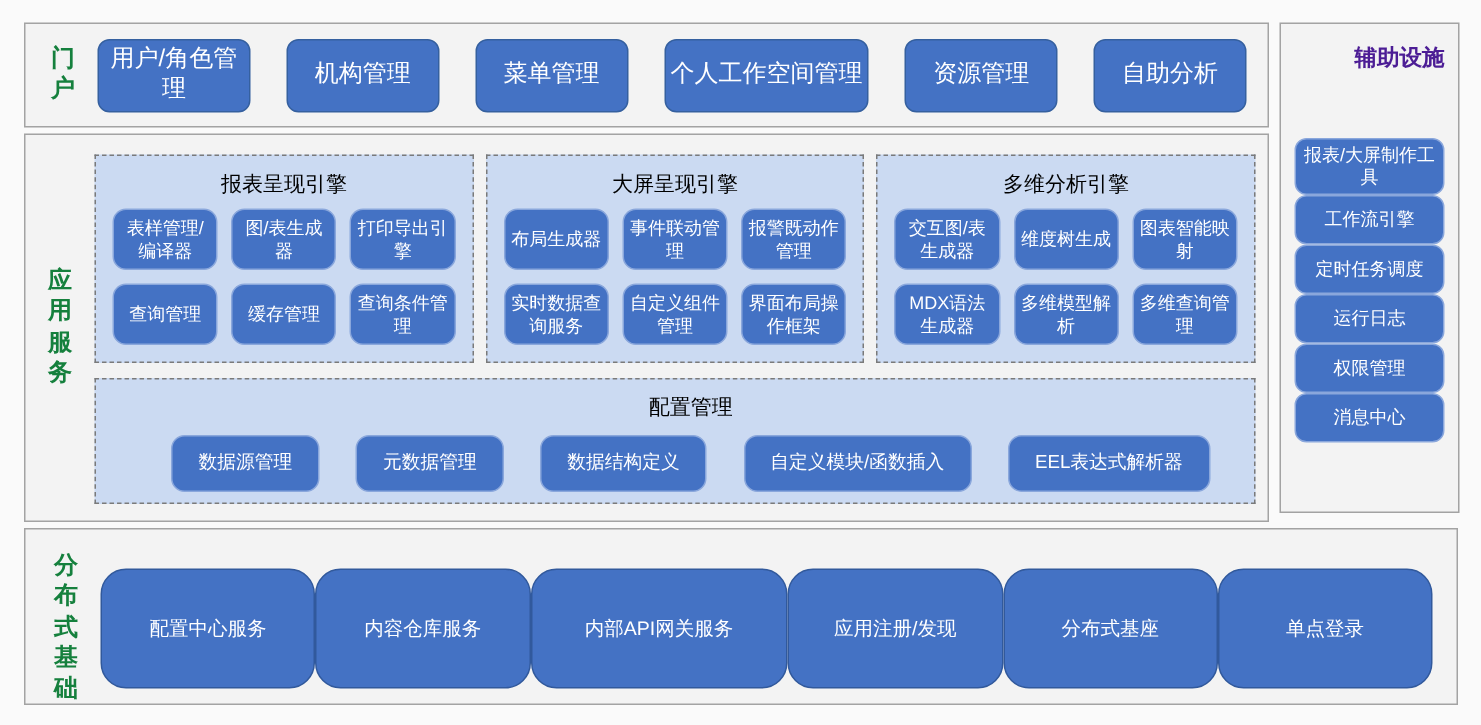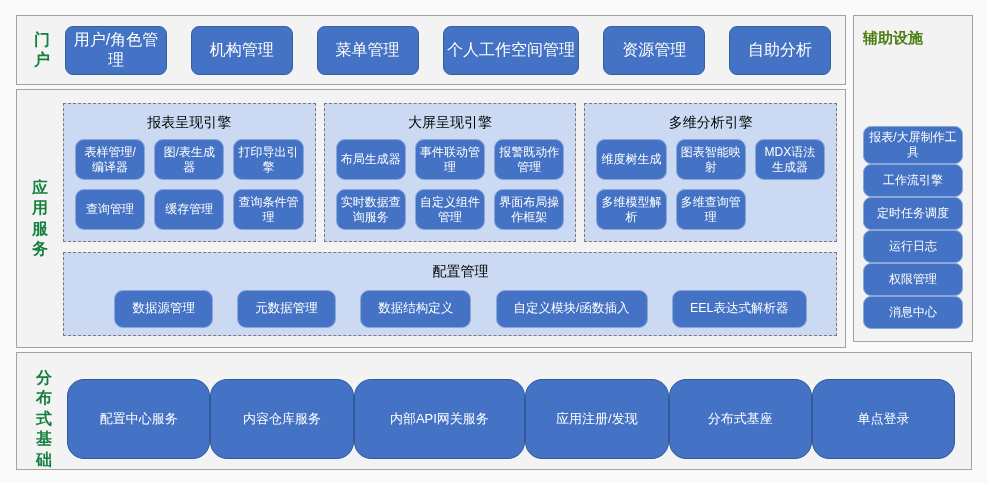--- a/index.html
+++ b/index.html
@@ -35,22 +35,22 @@
   .config-panel{ margin-top:10px; height:84px; flex:none;padding-left:32px; }
   .config-row{ flex:1; display:flex; align-items:center; justify-content:space-evenly; gap:12px; padding:2px 6px 0; }
   .config-btn{ height:38px; border-radius:9px; border:1px solid #8aa7dc; font-size:12.5px; padding:0 17px; white-space:nowrap; }
 
   
   .dist-row{ flex:1; display:flex; align-items:center; }
   .dist-btn{ flex:1; height:80px; border-radius:17px; font-size:13px; border:1px solid #31599c; padding:0 6px; }
   .dist-btn.wide{ flex:1.22; }
 
   
-  .aux-title{ text-align:left; font-size:15px; font-weight:700; color:#4d7c0f; padding:4px 0 10px; }
-  .aux-col{ flex:1; display:flex; flex-direction:column; justify-content:flex-end; }
+  .aux-title{ text-align:right; font-size:15px; font-weight:700; color:#4c1d95; padding:4px 0 10px; }
+  .aux-col{ flex:1; display:flex; flex-direction:column; justify-content:center; }
   .aux-btn{ min-height:33px; border-radius:8px; border:1px solid #8aa7dc; font-size:12px; padding:3px 4px; }
 </style>
 </head>
 <body>
 
 <div class="canvas">
 
   <div class="sec sec-portal">
     <div class="vlabel">门户</div>
     <div class="portal-row">
@@ -88,20 +88,21 @@
             <div class="btn engine-btn">报警既动作管理</div>
             <div class="btn engine-btn">实时数据查询服务</div>
             <div class="btn engine-btn">自定义组件管理</div>
             <div class="btn engine-btn">界面布局操作框架</div>
           </div>
         </div>
 
         <div class="panel">
           <div class="panel-title">多维分析引擎</div>
           <div class="panel-grid">
+            <div class="btn engine-btn">交互图/表生成器</div>
             <div class="btn engine-btn">维度树生成</div>
             <div class="btn engine-btn">图表智能映射</div>
             <div class="btn engine-btn">MDX语法生成器</div>
             <div class="btn engine-btn">多维模型解析</div>
             <div class="btn engine-btn">多维查询管理</div>
           </div>
         </div>
 
       </div>
 

